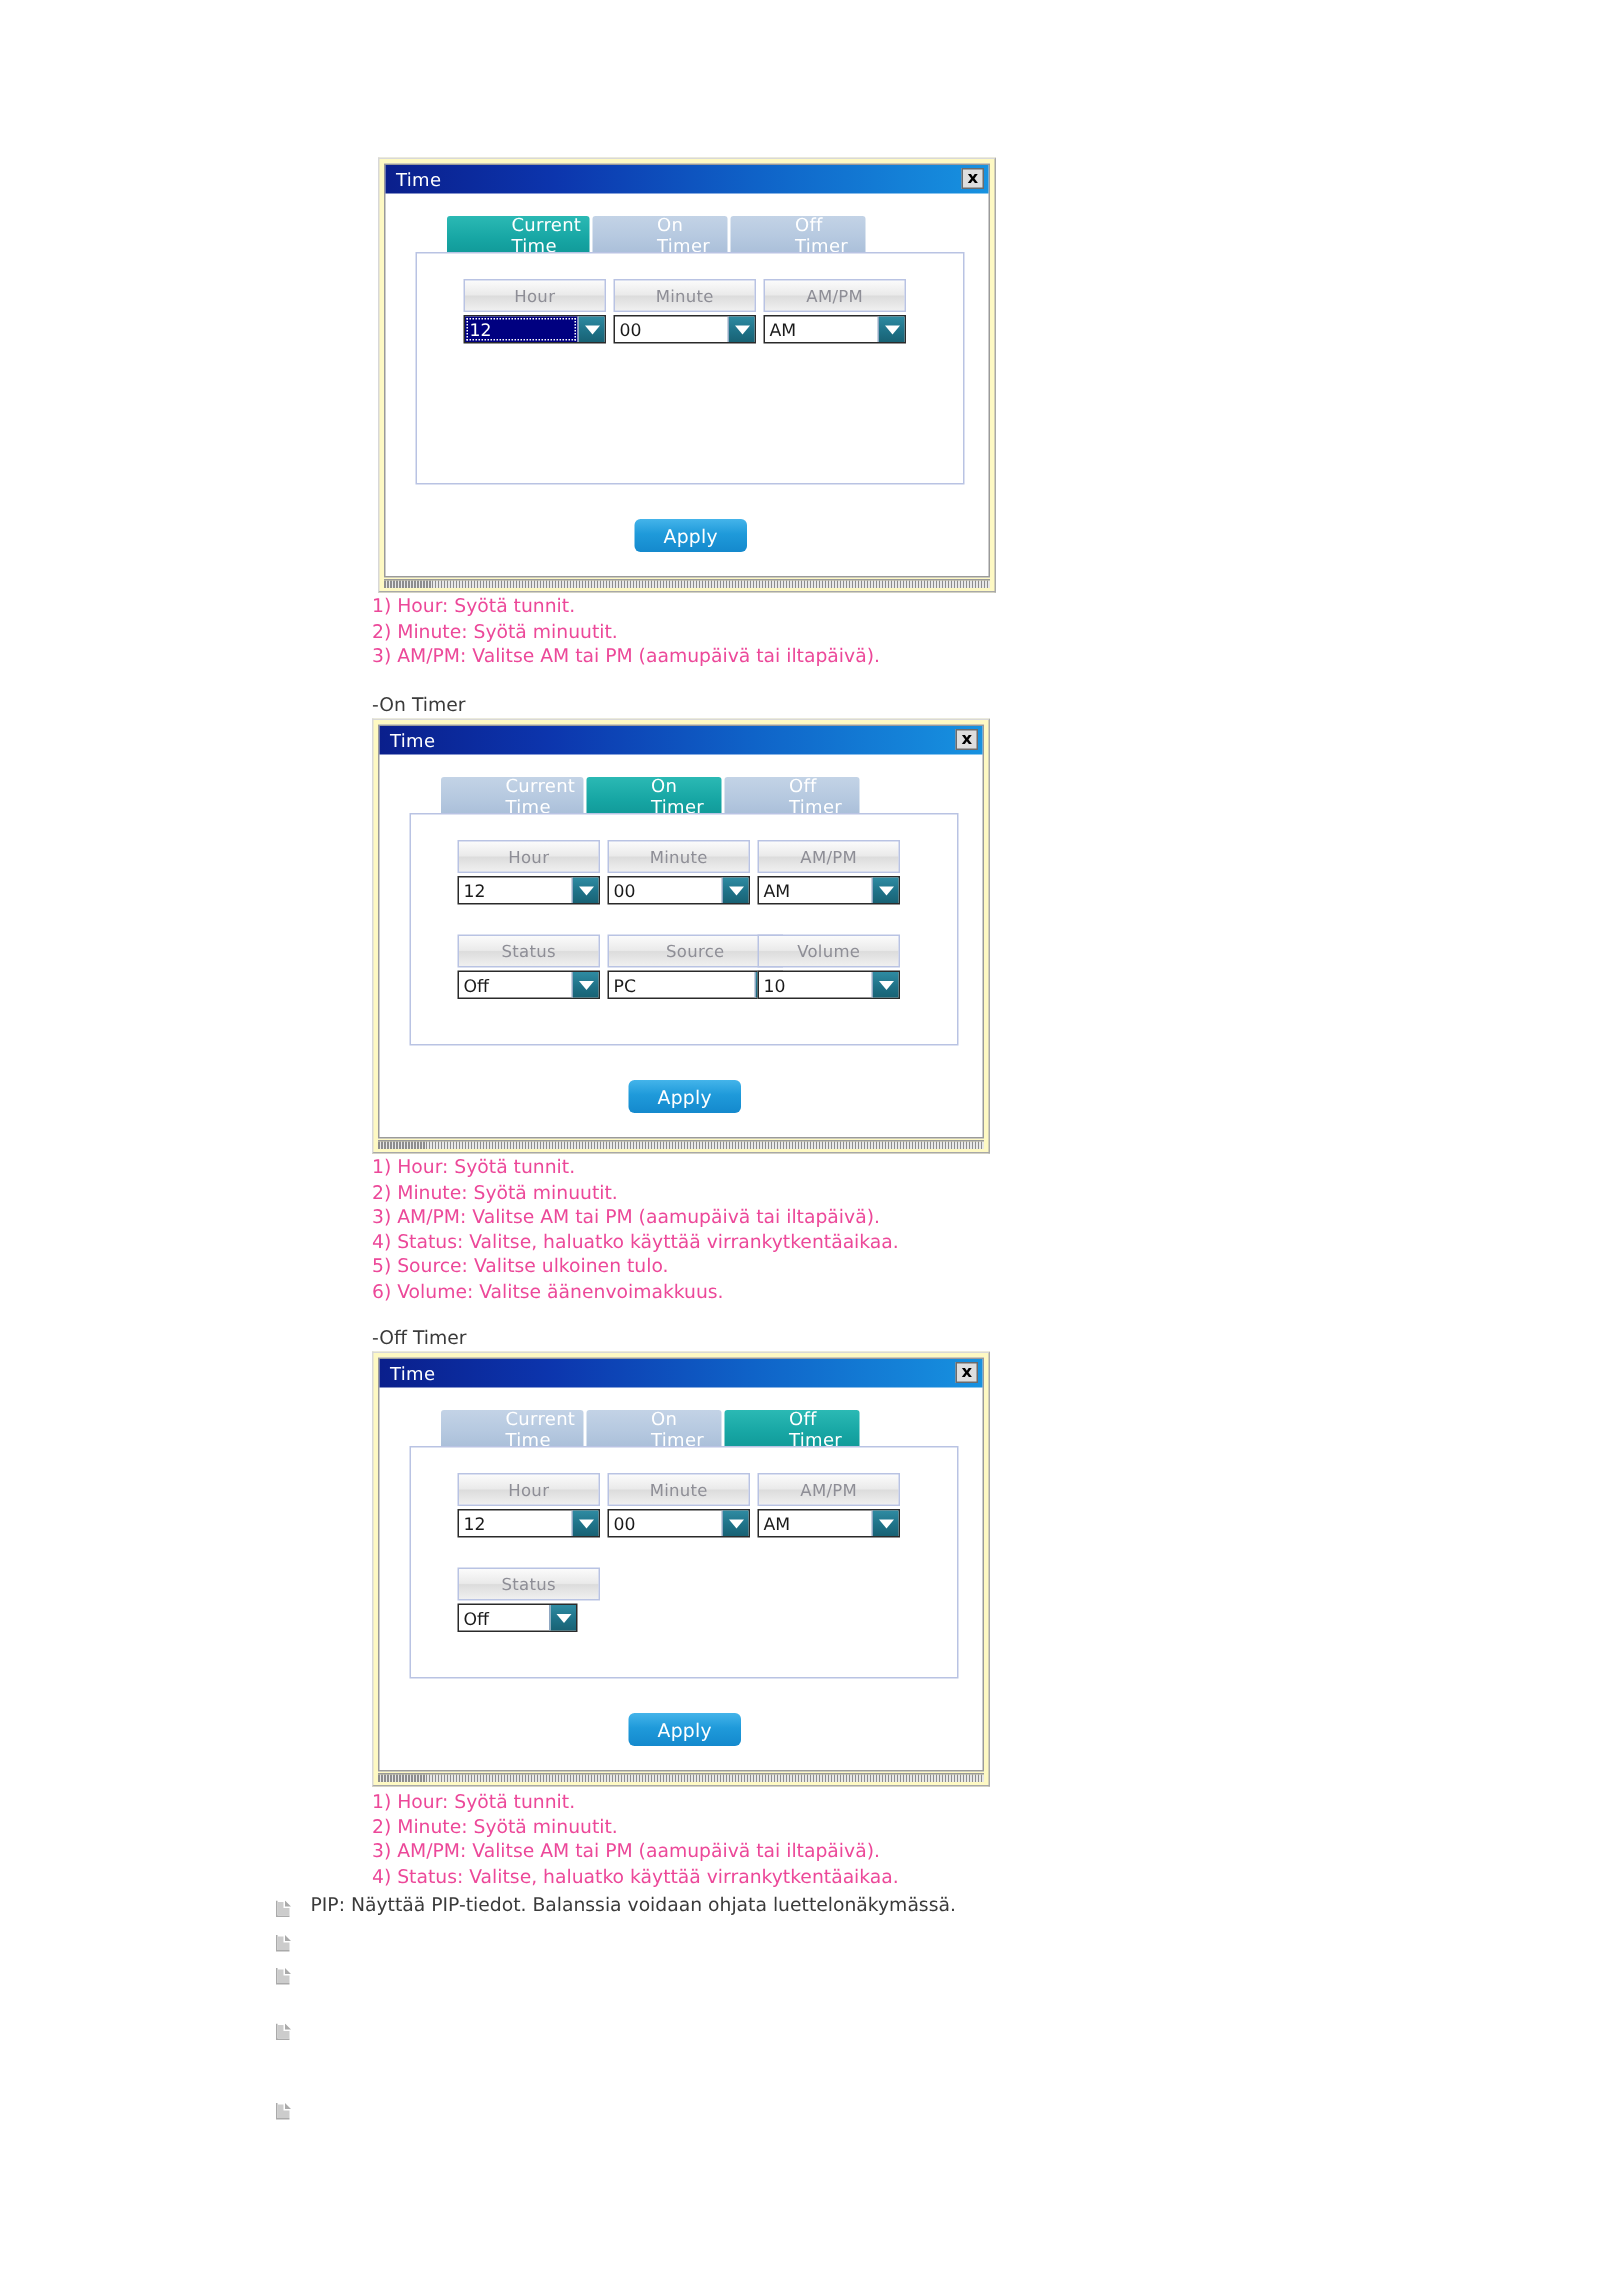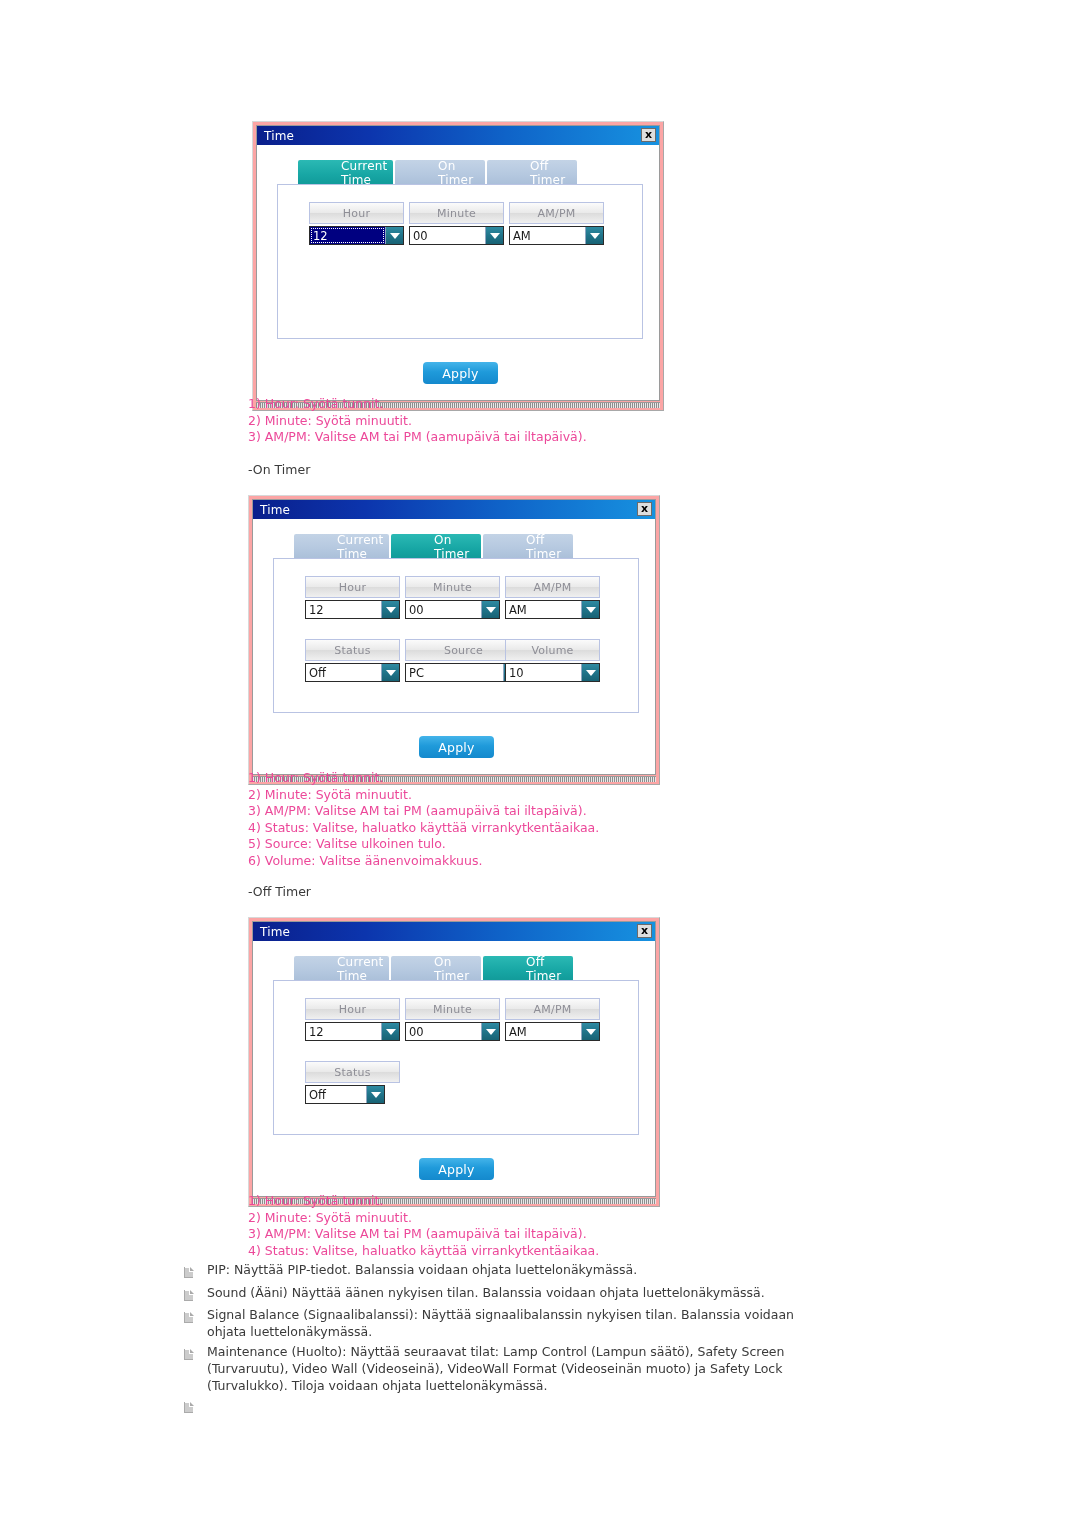--- a/index.html
+++ b/index.html
@@ -23,26 +23,25 @@
   }
   .section-label {
     font-size: 12.5px;
     line-height: 16.5px;
     color: #3a3a3a;
   }
 
   
   .dialog {
     position: absolute;
-    background: #fca5a5;
+    background: #fef9c3;
     border: 1px solid #a8a8a8;
     border-top-color: #d8d8d8;
     border-left-color: #d8d8d8;
     box-sizing: border-box;
-    margin-top: 16px;
   }
   .dialog-inner-frame {
     position: absolute;
     left: 3px; top: 3px; right: 3px; bottom: 9px;
     background: #ffffff;
     border: 1px solid #9a9a9a;
     box-sizing: border-box;
   }
   .titlebar {
     position: absolute;
@@ -466,44 +465,38 @@
   <span class="bullet-text">PIP: Näyttää PIP-tiedot. Balanssia voidaan ohjata luettelonäkymässä.</span>
 </div>
 
 <div class="bullet-row" style="left:183px; top:1284px; width:690px;">
   <span class="bullet-glyph">
     <svg width="11" height="12" viewBox="0 0 11 12">
         <path d="M1 0 h6 l4 4 v0 h-4 v-4 z M1 0 v11 h9 v-1 h-8 v-10 z" fill="#aaaaaa"></path>
         <path d="M2 1 h4 v4 h4 v5 h-8 z" fill="#cccccc"></path>
       </svg>
   </span>
-  <span class="bullet-text">Sound (Ääni) Näyttää äänen nykyisen tilan. Balanssia voidaan ohjata luettelonäkymässä.</span>
 </div>
 
 <div class="bullet-row" style="left:183px; top:1306px; width:700px;">
   <span class="bullet-glyph">
     <svg width="11" height="12" viewBox="0 0 11 12">
         <path d="M1 0 h6 l4 4 v0 h-4 v-4 z M1 0 v11 h9 v-1 h-8 v-10 z" fill="#aaaaaa"></path>
         <path d="M2 1 h4 v4 h4 v5 h-8 z" fill="#cccccc"></path>
       </svg>
   </span>
-  <span class="bullet-text" style="white-space:pre-line;">Signal Balance (Signaalibalanssi): Näyttää signaalibalanssin nykyisen tilan. Balanssia voidaan
-ohjata luettelonäkymässä.</span>
 </div>
 
 <div class="bullet-row" style="left:183px; top:1343px; width:700px;">
   <span class="bullet-glyph">
     <svg width="11" height="12" viewBox="0 0 11 12">
         <path d="M1 0 h6 l4 4 v0 h-4 v-4 z M1 0 v11 h9 v-1 h-8 v-10 z" fill="#aaaaaa"></path>
         <path d="M2 1 h4 v4 h4 v5 h-8 z" fill="#cccccc"></path>
       </svg>
   </span>
-  <span class="bullet-text" style="white-space:pre-line;">Maintenance (Huolto): Näyttää seuraavat tilat: Lamp Control (Lampun säätö), Safety Screen
-(Turvaruutu), Video Wall (Videoseinä), VideoWall Format (Videoseinän muoto) ja Safety Lock
-(Turvalukko). Tiloja voidaan ohjata luettelonäkymässä.</span>
 </div>
 
 <div class="bullet-row" style="left:183px; top:1396px; width:700px;">
   <span class="bullet-glyph">
     <svg width="11" height="12" viewBox="0 0 11 12">
         <path d="M1 0 h6 l4 4 v0 h-4 v-4 z M1 0 v11 h9 v-1 h-8 v-10 z" fill="#aaaaaa"></path>
         <path d="M2 1 h4 v4 h4 v5 h-8 z" fill="#cccccc"></path>
       </svg>
   </span>
 </div>

